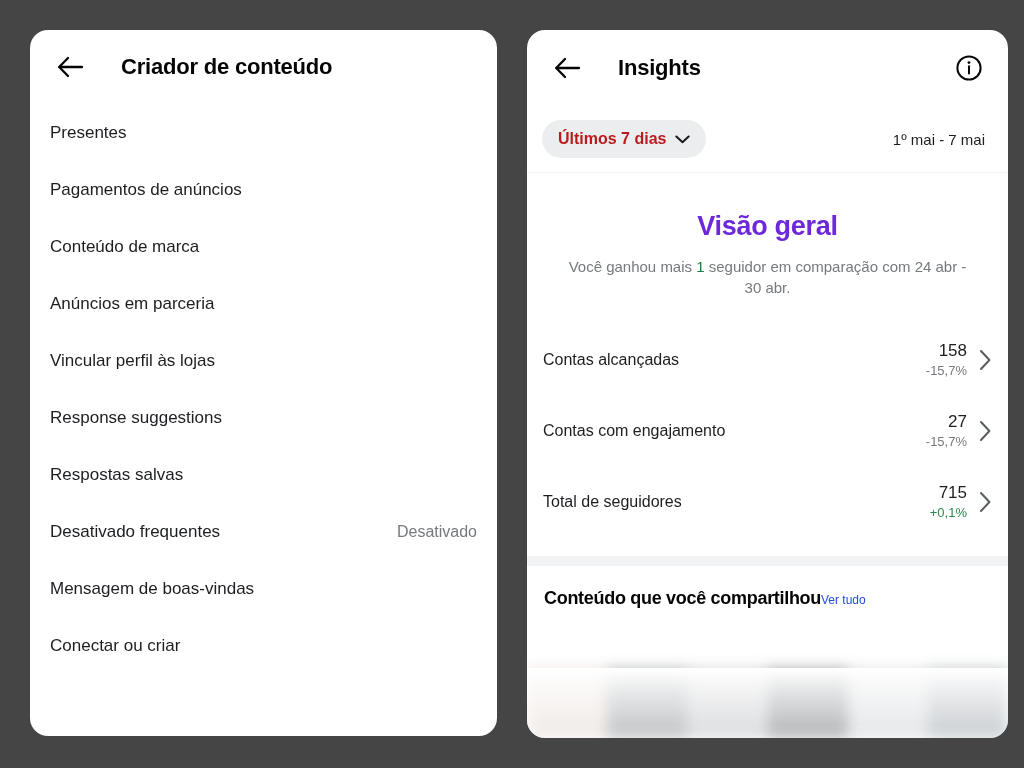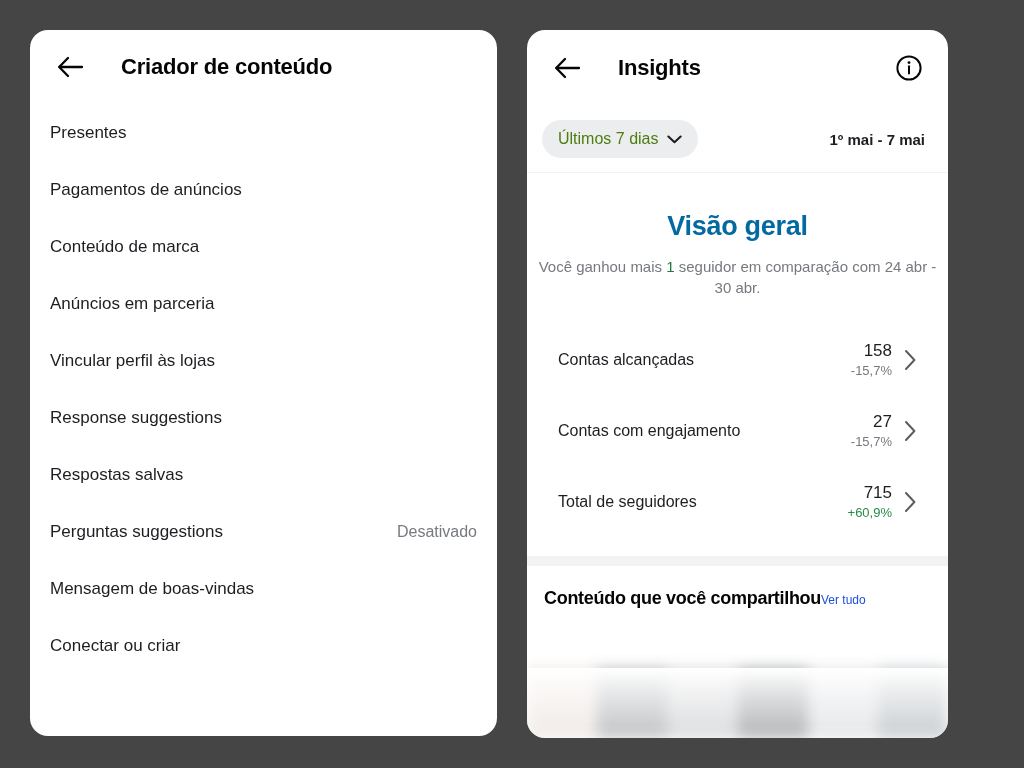--- a/index.html
+++ b/index.html
@@ -24,21 +24,21 @@
 
   
   .panel {
     position: absolute;
     background: #ffffff;
     border-radius: 18px;
     overflow: hidden;
   }
 
   .panel-left  { left: 30px;  top: 30px; width: 467px; height: 706px; }
-  .panel-right { left: 527px; top: 30px; width: 421px; height: 708px; }
+  .panel-right { left: 527px; top: 30px; width: 481px; height: 708px; }
 
   
   .lp-header {
     position: relative;
     height: 74px;
     display: flex;
     align-items: center;
     padding: 0 20px;
   }
 
@@ -128,62 +128,62 @@
     gap: 9px;
     background: #ebedef;
     border-radius: 19px;
     height: 38px;
     padding: 0 16px;
     cursor: pointer;
   }
 
   .range-pill-label {
     font-size: 16px;
-    font-weight: normal;
-    color: #4d7c0f;
+    font-weight: bold;
+    color: #b91c1c;
     line-height: 1;
   }
 
   .daterange {
     font-size: 15px;
-    font-weight: bold;
+    font-weight: normal;
     color: #1c1e21;
     padding-right: 8px;
     line-height: 1;
   }
 
   .thin-divider {
     height: 1px;
     background: #f0f2f5;
     width: 100%;
   }
 
   .overview-title {
     text-align: center;
     font-size: 27px;
     font-weight: bold;
-    color: #0369a1;
+    color: #6d28d9;
     margin-top: 38px;
     letter-spacing: -0.3px;
   }
 
   .overview-sub {
     text-align: center;
     font-size: 15px;
     color: #76797e;
     line-height: 1.42;
     margin: 14px auto 0;
     width: 400px;
   }
 
   .overview-sub .hl { color: #1f7a3f; font-weight: normal; }
 
   .metrics {
     margin-top: 26px;
-    padding: 0 31px;
+    padding: 0 16px;
   }
 
   .metric-row {
     height: 71px;
     display: flex;
     align-items: center;
     justify-content: space-between;
     cursor: pointer;
   }
 
@@ -323,21 +323,21 @@
         <span class="lp-item-label">Response suggestions</span>
         <span class="lp-item-value"></span>
       </div>
 
       <div class="lp-item">
         <span class="lp-item-label">Respostas salvas</span>
         <span class="lp-item-value"></span>
       </div>
 
       <div class="lp-item">
-        <span class="lp-item-label">Perguntas suggestions</span>
+        <span class="lp-item-label">Desativado frequentes</span>
         <span class="lp-item-value">Desativado</span>
       </div>
 
       <div class="lp-item">
         <span class="lp-item-label">Mensagem de boas-vindas</span>
         <span class="lp-item-value"></span>
       </div>
 
       <div class="lp-item">
         <span class="lp-item-label">Conectar ou criar</span>
@@ -416,21 +416,21 @@
             </svg>
           </span>
         </span>
       </div>
 
       <div class="metric-row">
         <span class="metric-label">Total de seguidores</span>
         <span class="metric-right">
           <span class="metric-nums">
             <span class="metric-value">715</span>
-            <span class="metric-delta pos">+60,9%</span>
+            <span class="metric-delta pos">+0,1%</span>
           </span>
           <span class="chev-right">
             <svg width="13" height="22" viewBox="0 0 13 22" fill="none" aria-hidden="true">
               <path d="M2 2 L10.4 11 L2 20" stroke="#5a5d61" stroke-width="2" stroke-linecap="round" stroke-linejoin="round"></path>
             </svg>
           </span>
         </span>
       </div>
 
     </div>

